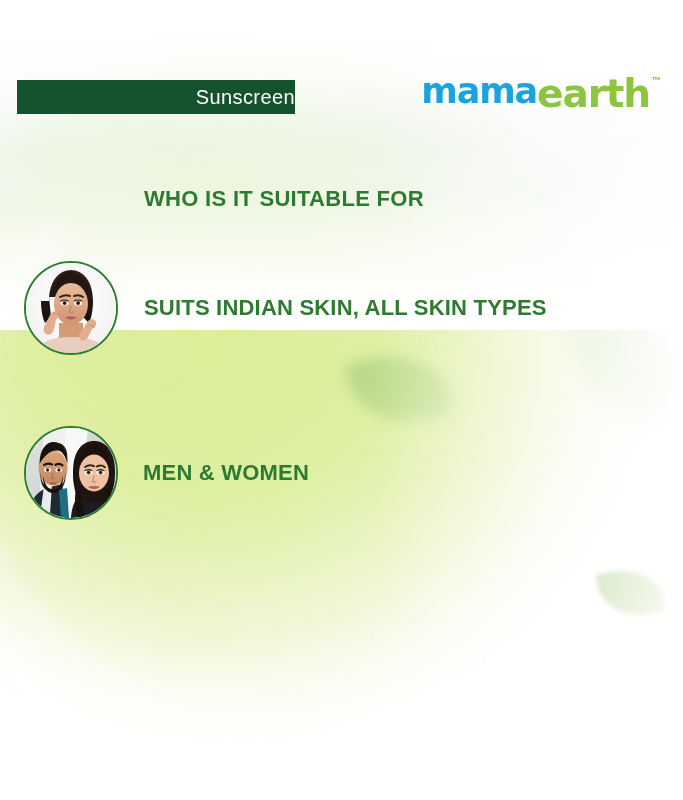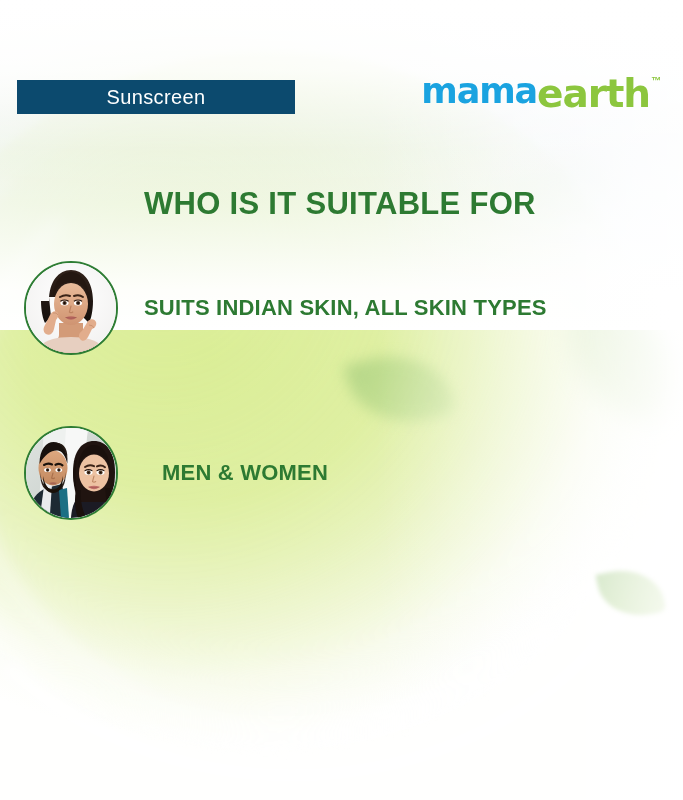--- a/index.html
+++ b/index.html
@@ -141,24 +141,24 @@
     filter: blur(15px);
   }
 
   
   .badge {
     position: absolute;
     left: 17px;
     top: 80px;
     width: 278px;
     height: 34px;
-    background: #0c4a6e;
+    background: #14532d;
     display: flex;
     align-items: center;
-    justify-content: center;
+    justify-content: flex-end;
   }
   .badge-label {
     color: #ffffff;
     font-size: 20px;
     font-weight: 400;
     letter-spacing: 0.4px;
     line-height: 1;
   }
 
   .logo {
@@ -190,21 +190,21 @@
     color: #8cc63e;
     margin-top: 2px;
     margin-left: 1px;
   }
 
   
   .heading {
     position: absolute;
     left: 144px;
     top: 188px;
-    font-size: 31px;
+    font-size: 22px;
     font-weight: bold;
     color: #2d7a32;
     letter-spacing: 0.3px;
     line-height: 1;
     white-space: nowrap;
   }
 
   
   .feature-row {
     position: absolute;
@@ -229,21 +229,21 @@
 
   .feature-label {
     margin-left: 26px;
     font-size: 22px;
     font-weight: bold;
     color: #2d7a32;
     letter-spacing: 0.2px;
     white-space: nowrap;
     line-height: 1;
   }
-  .row-2 .feature-label { margin-left: 44px; }
+  .row-2 .feature-label { margin-left: 25px; }
 </style>
 </head>
 <body>
 
 <div id="infographic">
 
   <div class="bg-layer bg-wash"></div>
   <div class="bg-orb"></div>
   <div class="bg-rim"></div>
   <div class="bg-rim2"></div>

